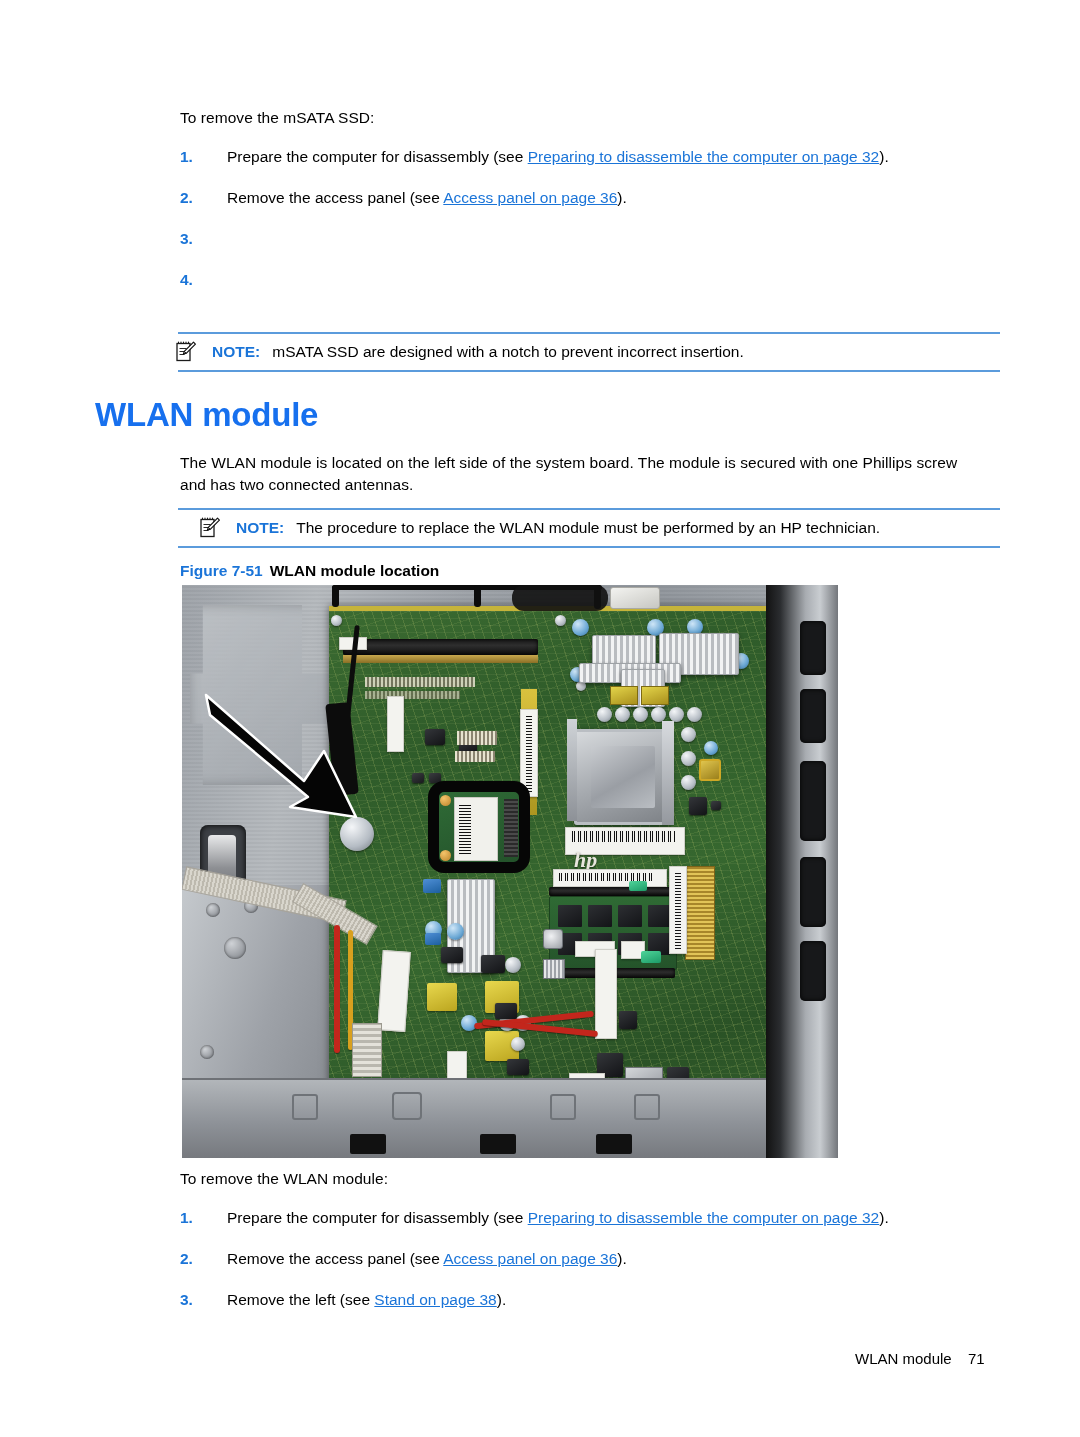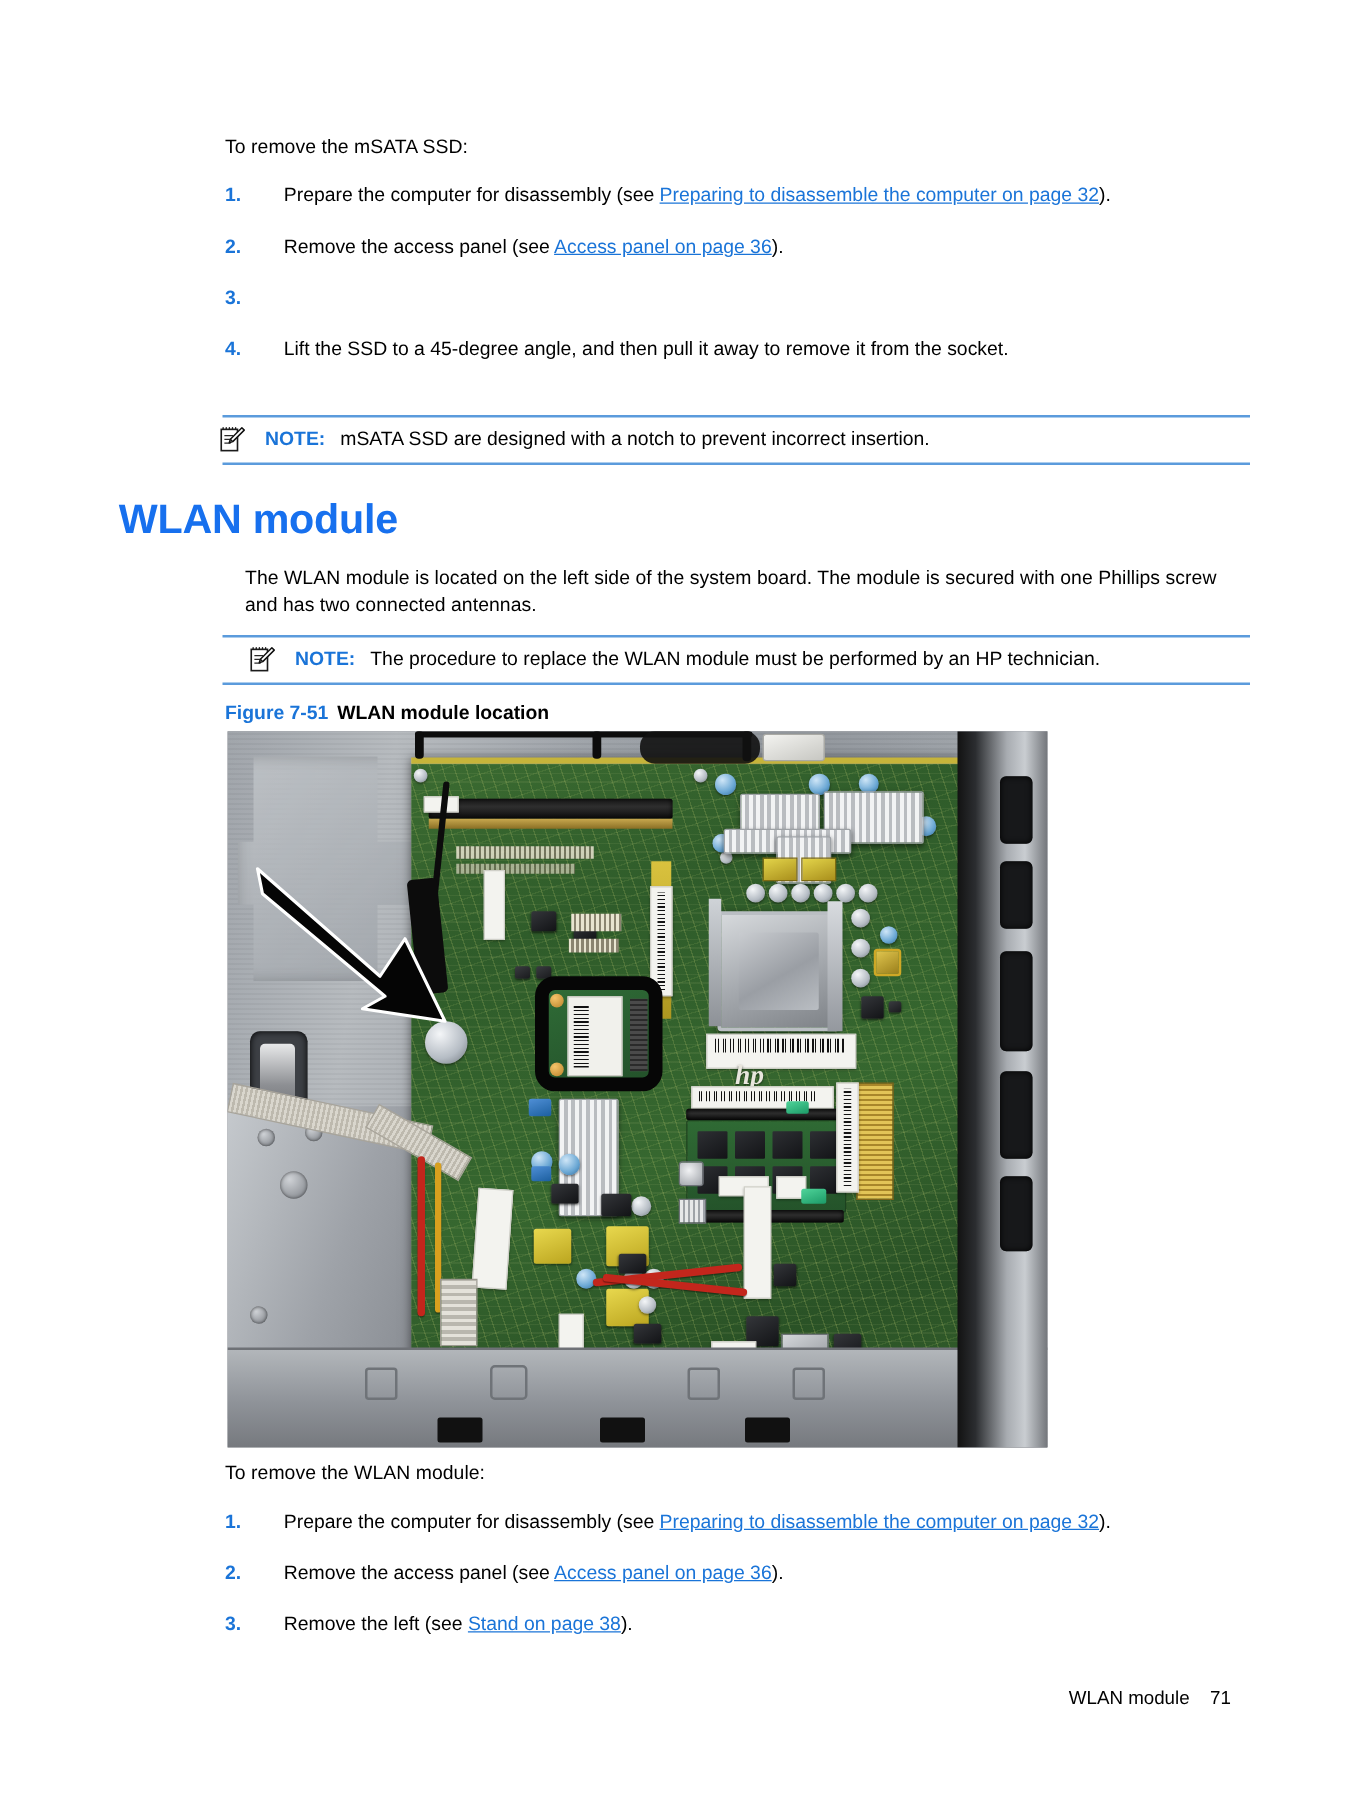--- a/index.html
+++ b/index.html
@@ -392,21 +392,20 @@
       <span class="num">2.</span>
       <span>Remove the access panel (see </span><a class="lnk" href="#">Access panel on page 36</a><span>).</span>
     </div>
 
     <div class="list-item">
       <span class="num">3.</span>
     </div>
 
     <div class="list-item">
       <span class="num">4.</span>
-      <span>Lift the SSD to a 45-degree angle, and then pull it away to remove it from the socket.</span>
     </div>
 
   </div>
 
 
   <div class="note" style="top:332px;">
     <div class="note-inner">
       <span class="note-icon">
         <svg width="26" height="26" viewBox="0 0 26 26" aria-hidden="true">
           <rect x="5" y="4.5" width="13" height="17" fill="#ffffff" stroke="#1b1b1b" stroke-width="1.3"></rect>
@@ -415,21 +414,21 @@
           <path d="M21.5 3.2 L23.4 5.1 L14.2 14.3 L11.4 15.2 L12.3 12.4 Z" fill="#ffffff" stroke="#111" stroke-width="1.2" stroke-linejoin="round"></path>
           <path d="M12.3 12.4 L14.2 14.3" stroke="#111" stroke-width="1"></path>
         </svg>
       </span>
       <span class="note-label">NOTE:</span><span>mSATA SSD are designed with a notch to prevent incorrect insertion.</span>
     </div>
   </div>
 
   <h1 class="h1" style="top:396px; margin:0;">WLAN module</h1>
 
-  <div class="para" style="left:180px; top:452px; width:805px;margin-left:16px;">The WLAN module is located on the left side of the system board. The module is secured with one Phillips screw and has two connected antennas.</div>
+  <div class="para" style="left:180px; top:452px; width:805px;">The WLAN module is located on the left side of the system board. The module is secured with one Phillips screw and has two connected antennas.</div>
 
   <div class="note" style="top:508px;padding-left:24px;">
     <div class="note-inner">
       <span class="note-icon">
         <svg width="26" height="26" viewBox="0 0 26 26" aria-hidden="true">
           <rect x="5" y="4.5" width="13" height="17" fill="#ffffff" stroke="#1b1b1b" stroke-width="1.3"></rect>
           <path d="M6.5 4.5v-1.4M9 4.5v-1.4M11.5 4.5v-1.4M14 4.5v-1.4M16.5 4.5v-1.4" stroke="#1b1b1b" stroke-width="1.1" stroke-linecap="round"></path>
           <path d="M7.5 9.5h7M7.5 12.5h7M7.5 15.5h5" stroke="#2a2a2a" stroke-width="1"></path>
           <path d="M21.5 3.2 L23.4 5.1 L14.2 14.3 L11.4 15.2 L12.3 12.4 Z" fill="#ffffff" stroke="#111" stroke-width="1.2" stroke-linejoin="round"></path>
           <path d="M12.3 12.4 L14.2 14.3" stroke="#111" stroke-width="1"></path>
@@ -521,21 +520,21 @@
       <div class="pc cap silver" style="left:352px; top:164px; width:15px; height:15px;"></div>
       <div class="pc cap blue" style="left:375px; top:130px; width:14px; height:14px;"></div>
       <div class="pc" style="left:370px; top:148px; width:18px; height:18px; background:linear-gradient(150deg,#e0c54e,#9a7f1b); border:2px solid #cfa826; border-radius:3px;"></div>
       <div class="pc chip" style="left:360px; top:186px; width:18px; height:18px;"></div>
       <div class="pc chip small" style="left:382px; top:190px; width:10px; height:9px;"></div>
 
       <div class="pc label-white" style="left:236px; top:216px; width:118px; height:26px;">
         <span class="barcode" style="position:absolute; left:6px; top:3px; width:104px; height:11px; display:block;"></span>
       </div>
 
-      <div class="hp-logo" style="left:259px; top:236px; font-size:22px;">hp</div>
+      <div class="hp-logo" style="left:245px; top:236px; font-size:22px;">hp</div>
 
       <div class="pc heatsink" style="left:118px; top:268px; width:46px; height:92px;"></div>
 
       <div class="pc label-white" style="left:224px; top:258px; width:112px; height:16px;">
         <span class="barcode" style="position:absolute; left:5px; top:3px; width:96px; height:8px; display:block;"></span>
       </div>
       <div class="pc slot" style="left:220px; top:276px; width:126px; height:9px;"></div>
       <div class="pc dimm" style="left:220px; top:285px; width:126px; height:72px;">
         <span class="ic" style="left:8px; top:8px; width:24px; height:22px;"></span>
         <span class="ic" style="left:38px; top:8px; width:24px; height:22px;"></span>

